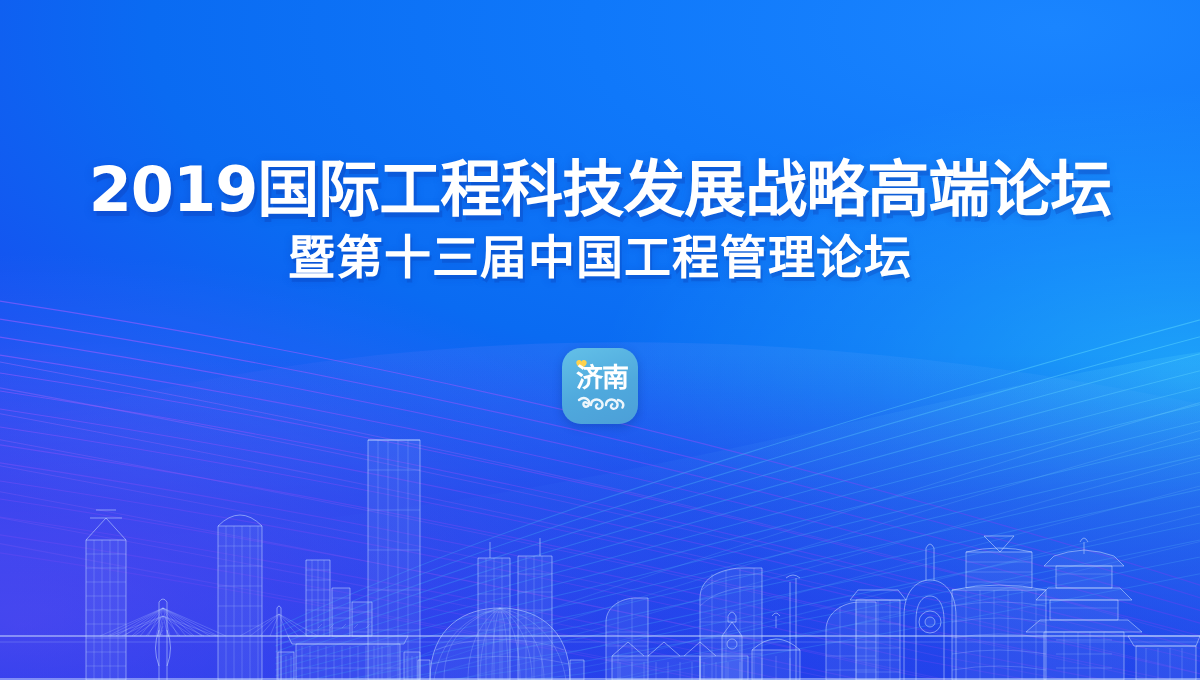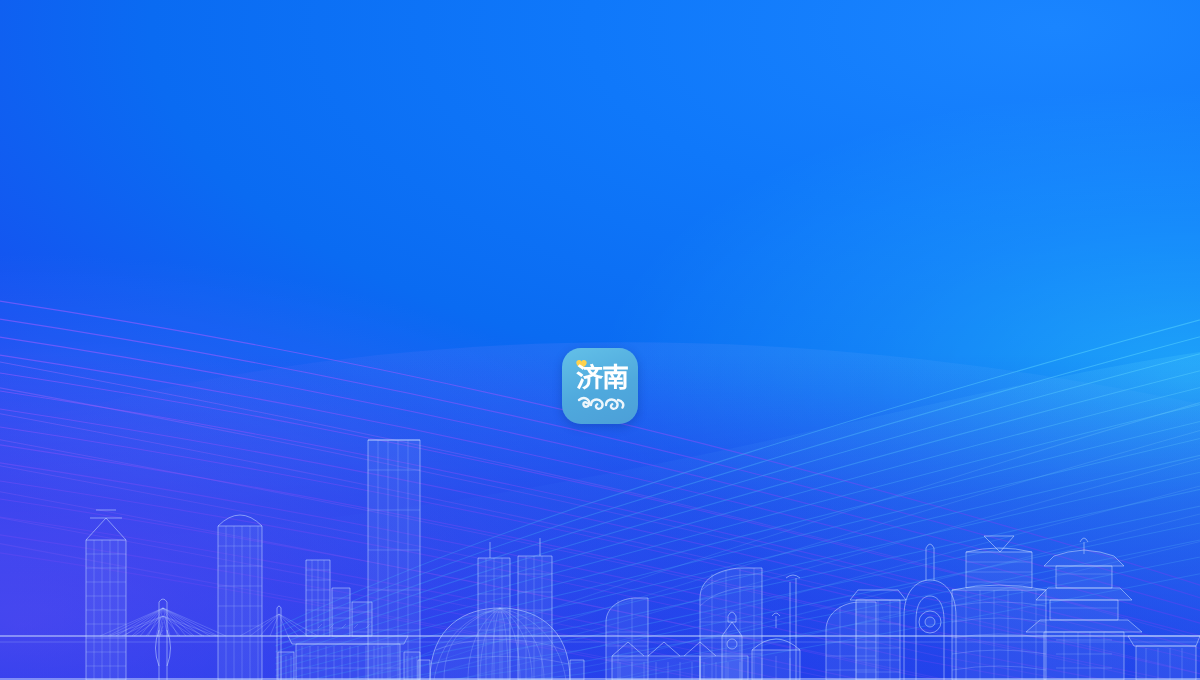--- a/index.html
+++ b/index.html
@@ -382,20 +382,24 @@
         <path class="sk-thin" d="M866,170 L866,250 M878,170 L878,250 M890,170 L890,250"></path>
         <path class="sk" d="M850,170 L906,170 L898,160 L858,160 Z"></path>
       </g>
 
       <path class="ground" d="M0,249 L1200,249"></path>
     </svg>
   </div>
 
   <div id="content">
 
+    <div id="title-block">
+      <h1 id="main-title">2019国际工程科技发展战略高端论坛</h1>
+      <h2 id="sub-title">暨第十三届中国工程管理论坛</h2>
+    </div>
 
     <div id="broadcast-row">
 
       <div id="app-logo">
         <svg viewBox="0 0 76 76" aria-hidden="true">
 
           <path d="M19.5,13.5 c-1.6,-2.4 -5.2,-1.6 -5.2,1.3 c0,2.6 3.3,4.8 5.2,6.0 c1.9,-1.2 5.2,-3.4 5.2,-6.0 c0,-2.9 -3.6,-3.7 -5.2,-1.3 Z" fill="#ffd24d"></path>
 
           <text x="40" y="39" text-anchor="middle" font-family="DejaVu Sans, Liberation Sans, sans-serif" font-size="27" font-weight="bold" fill="#ffffff" letter-spacing="-1">济南</text>
 

